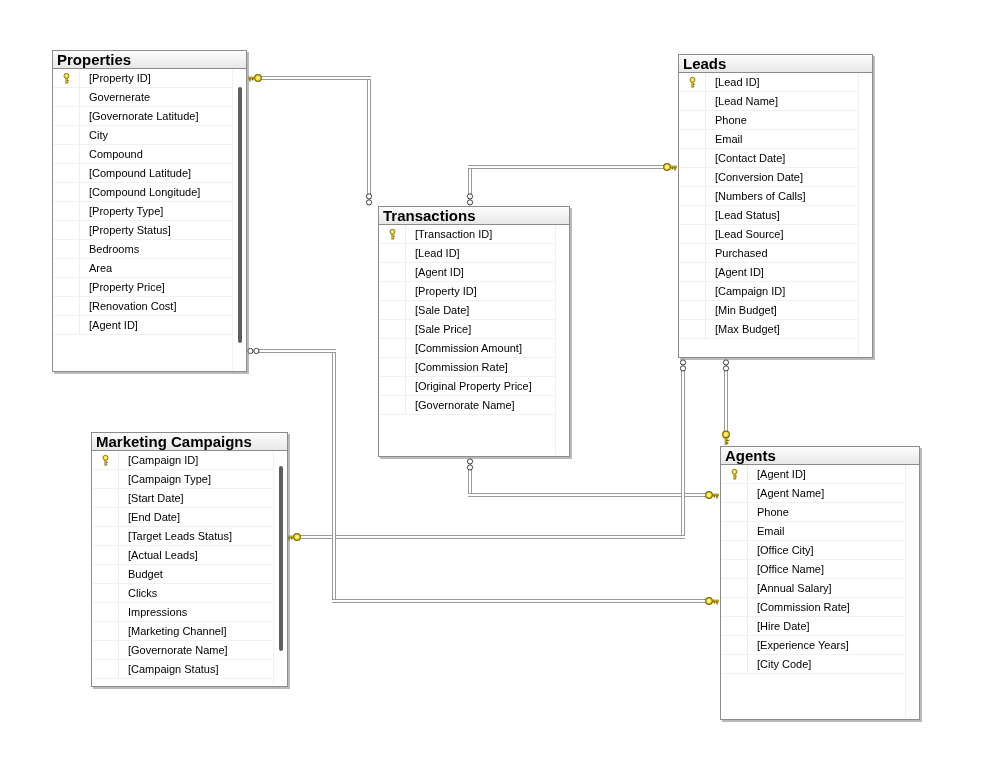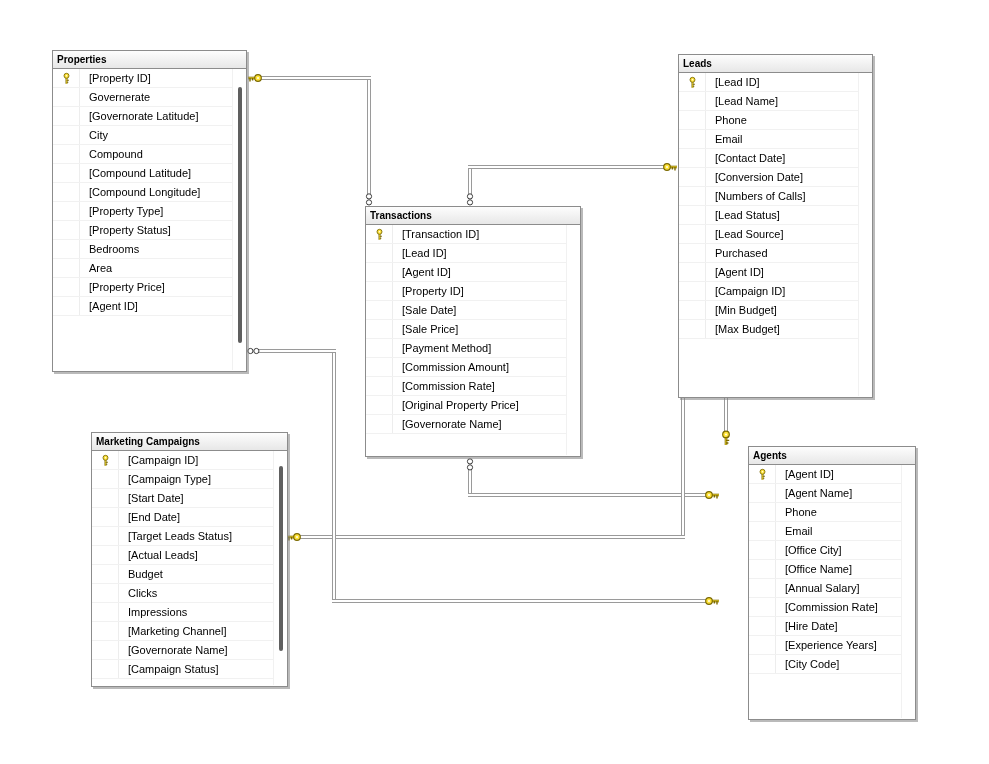--- a/index.html
+++ b/index.html
@@ -7,21 +7,21 @@
     position:relative;width:989px;height:764px;background:#ffffff;overflow:hidden;
     font-family:"Liberation Sans","DejaVu Sans",sans-serif;
   }
   
   .dbtable{
     position:absolute;background:#fff;border:1px solid #8c8c8c;
     box-shadow:2px 2px 0 rgba(130,130,130,.55);box-sizing:border-box;overflow:hidden;
   }
   .ttitle{
     height:17px;line-height:17px;padding-left:4px;
-    font-size:10px;font-weight:bold;color:#000;
+    font-size:15px;font-weight:bold;color:#000;
     background:linear-gradient(#fdfdfd,#e7e7e7);
     border-bottom:1px solid #8c8c8c;
   }
   .tbody{position:absolute;top:18px;left:0;right:0;bottom:0;overflow:hidden;}
   .trow{display:flex;height:19px;box-sizing:border-box;margin-right:13px;border-bottom:1px solid #f1f1f1;}
   .keycell{width:27px;box-sizing:border-box;border-right:1px solid #ededed;display:flex;align-items:center;justify-content:center;}
   .keycell svg{visibility:hidden;}
   .trow.has-key .keycell svg{visibility:visible;}
   .fname{flex:1;font-size:11px;color:#000;line-height:18px;padding-left:9px;white-space:nowrap;overflow:hidden;}
   .gutterline{position:absolute;top:18px;bottom:1px;right:13px;width:1px;background:#f1f1f1;}
@@ -307,28 +307,40 @@
         <div class="trow">
     <span class="keycell">
       <svg width="9" height="13" viewBox="0 0 12 16">
         <path d="M6 7 V15" stroke="#7c6a00" stroke-width="2.6"></path>
         <path d="M6 7 V15" stroke="#ffe338" stroke-width="1"></path>
         <path d="M6 10.4 H9.2 M6 13 H8.4" stroke="#7c6a00" stroke-width="1.4"></path>
         <circle cx="6" cy="4.4" r="3.3" fill="#ffe338" stroke="#7c6a00" stroke-width="1.2"></circle>
         <circle cx="6" cy="4.4" r="1" fill="#fffef0"></circle>
       </svg>
     </span>
+    <span class="fname">[Renovation Cost]</span>
+  </div>
+        <div class="trow">
+    <span class="keycell">
+      <svg width="9" height="13" viewBox="0 0 12 16">
+        <path d="M6 7 V15" stroke="#7c6a00" stroke-width="2.6"></path>
+        <path d="M6 7 V15" stroke="#ffe338" stroke-width="1"></path>
+        <path d="M6 10.4 H9.2 M6 13 H8.4" stroke="#7c6a00" stroke-width="1.4"></path>
+        <circle cx="6" cy="4.4" r="3.3" fill="#ffe338" stroke="#7c6a00" stroke-width="1.2"></circle>
+        <circle cx="6" cy="4.4" r="1" fill="#fffef0"></circle>
+      </svg>
+    </span>
     <span class="fname">[Agent ID]</span>
   </div>
       </div>
     <div class="gutterline"></div>
     <div class="vthumb" style="top:36px;height:256px"></div>
   </div>
 
-  <div class="dbtable" id="t-leads" style="left:678px;top:54px;width:195px;height:344px">
+  <div class="dbtable" id="t-leads" style="left:678px;top:54px;width:195px;height:304px">
     <div class="ttitle">Leads</div>
     <div class="tbody">
         <div class="trow has-key">
     <span class="keycell">
       <svg width="9" height="13" viewBox="0 0 12 16">
         <path d="M6 7 V15" stroke="#7c6a00" stroke-width="2.6"></path>
         <path d="M6 7 V15" stroke="#ffe338" stroke-width="1"></path>
         <path d="M6 10.4 H9.2 M6 13 H8.4" stroke="#7c6a00" stroke-width="1.4"></path>
         <circle cx="6" cy="4.4" r="3.3" fill="#ffe338" stroke="#7c6a00" stroke-width="1.2"></circle>
         <circle cx="6" cy="4.4" r="1" fill="#fffef0"></circle>
@@ -489,21 +501,21 @@
         <circle cx="6" cy="4.4" r="3.3" fill="#ffe338" stroke="#7c6a00" stroke-width="1.2"></circle>
         <circle cx="6" cy="4.4" r="1" fill="#fffef0"></circle>
       </svg>
     </span>
     <span class="fname">[Max Budget]</span>
   </div>
       </div>
     <div class="gutterline"></div>
   </div>
 
-  <div class="dbtable" id="t-transactions" style="left:365px;top:206px;width:216px;height:251px">
+  <div class="dbtable" id="t-transactions" style="left:378px;top:206px;width:192px;height:251px">
     <div class="ttitle">Transactions</div>
     <div class="tbody">
         <div class="trow has-key">
     <span class="keycell">
       <svg width="9" height="13" viewBox="0 0 12 16">
         <path d="M6 7 V15" stroke="#7c6a00" stroke-width="2.6"></path>
         <path d="M6 7 V15" stroke="#ffe338" stroke-width="1"></path>
         <path d="M6 10.4 H9.2 M6 13 H8.4" stroke="#7c6a00" stroke-width="1.4"></path>
         <circle cx="6" cy="4.4" r="3.3" fill="#ffe338" stroke="#7c6a00" stroke-width="1.2"></circle>
         <circle cx="6" cy="4.4" r="1" fill="#fffef0"></circle>
@@ -563,32 +575,20 @@
     <span class="keycell">
       <svg width="9" height="13" viewBox="0 0 12 16">
         <path d="M6 7 V15" stroke="#7c6a00" stroke-width="2.6"></path>
         <path d="M6 7 V15" stroke="#ffe338" stroke-width="1"></path>
         <path d="M6 10.4 H9.2 M6 13 H8.4" stroke="#7c6a00" stroke-width="1.4"></path>
         <circle cx="6" cy="4.4" r="3.3" fill="#ffe338" stroke="#7c6a00" stroke-width="1.2"></circle>
         <circle cx="6" cy="4.4" r="1" fill="#fffef0"></circle>
       </svg>
     </span>
     <span class="fname">[Sale Price]</span>
-  </div>
-        <div class="trow">
-    <span class="keycell">
-      <svg width="9" height="13" viewBox="0 0 12 16">
-        <path d="M6 7 V15" stroke="#7c6a00" stroke-width="2.6"></path>
-        <path d="M6 7 V15" stroke="#ffe338" stroke-width="1"></path>
-        <path d="M6 10.4 H9.2 M6 13 H8.4" stroke="#7c6a00" stroke-width="1.4"></path>
-        <circle cx="6" cy="4.4" r="3.3" fill="#ffe338" stroke="#7c6a00" stroke-width="1.2"></circle>
-        <circle cx="6" cy="4.4" r="1" fill="#fffef0"></circle>
-      </svg>
-    </span>
-    <span class="fname">[Payment Method]</span>
   </div>
         <div class="trow">
     <span class="keycell">
       <svg width="9" height="13" viewBox="0 0 12 16">
         <path d="M6 7 V15" stroke="#7c6a00" stroke-width="2.6"></path>
         <path d="M6 7 V15" stroke="#ffe338" stroke-width="1"></path>
         <path d="M6 10.4 H9.2 M6 13 H8.4" stroke="#7c6a00" stroke-width="1.4"></path>
         <circle cx="6" cy="4.4" r="3.3" fill="#ffe338" stroke="#7c6a00" stroke-width="1.2"></circle>
         <circle cx="6" cy="4.4" r="1" fill="#fffef0"></circle>
       </svg>
@@ -780,21 +780,21 @@
         <circle cx="6" cy="4.4" r="1" fill="#fffef0"></circle>
       </svg>
     </span>
     <span class="fname">[Campaign Status]</span>
   </div>
       </div>
     <div class="gutterline"></div>
     <div class="vthumb" style="top:33px;height:185px"></div>
   </div>
 
-  <div class="dbtable" id="t-agents" style="left:748px;top:446px;width:168px;height:274px">
+  <div class="dbtable" id="t-agents" style="left:720px;top:446px;width:200px;height:274px">
     <div class="ttitle">Agents</div>
     <div class="tbody">
         <div class="trow has-key">
     <span class="keycell">
       <svg width="9" height="13" viewBox="0 0 12 16">
         <path d="M6 7 V15" stroke="#7c6a00" stroke-width="2.6"></path>
         <path d="M6 7 V15" stroke="#ffe338" stroke-width="1"></path>
         <path d="M6 10.4 H9.2 M6 13 H8.4" stroke="#7c6a00" stroke-width="1.4"></path>
         <circle cx="6" cy="4.4" r="3.3" fill="#ffe338" stroke="#7c6a00" stroke-width="1.2"></circle>
         <circle cx="6" cy="4.4" r="1" fill="#fffef0"></circle>

